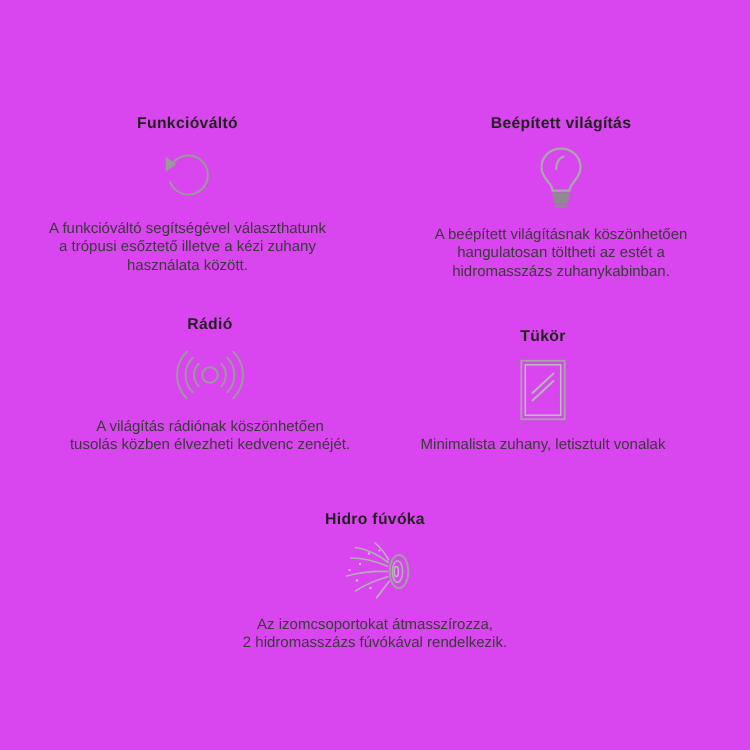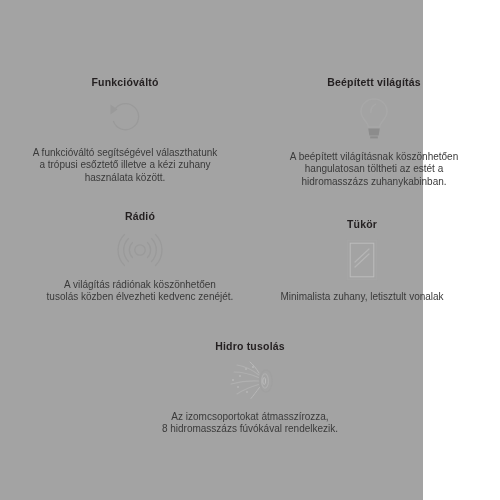--- a/index.html
+++ b/index.html
@@ -9,23 +9,23 @@
   body {
     width: 500px;
     height: 500px;
     background: #ffffff;
     font-family: "Liberation Sans", sans-serif;
     color: #231f20;
     overflow: hidden;
   }
   .page {
     position: relative;
-    width: 423px;
+    width: 500px;
     height: 500px;
-    background: #a3a3a3;
+    background: #d946ef;
   }
   .feature {
     position: absolute;
     text-align: center;
     box-sizing: border-box;
   }
   .feature-title {
     font-size: 10.5px;
     font-weight: bold;
     letter-spacing: 0.2px;
@@ -120,37 +120,37 @@
         <rect x="2.5" y="2.5" width="29" height="39" fill="none" stroke="#a5a5a5" stroke-width="1.2"></rect>
         <rect x="5.2" y="5.2" width="23.6" height="33.6" fill="none" stroke="#bdbdbd" stroke-width="1"></rect>
         <line x1="10" y1="24" x2="24" y2="11" stroke="#b5b5b5" stroke-width="1.3" stroke-linecap="round"></line>
         <line x1="10" y1="29" x2="24" y2="16" stroke="#b5b5b5" stroke-width="1.3" stroke-linecap="round"></line>
       </svg>
     </div>
     <div class="feature-desc">Minimalista zuhany, letisztult vonalak</div>
   </div>
 
   <div class="feature" id="feature-hidro">
-    <div class="feature-title">Hidro tusolás</div>
+    <div class="feature-title">Hidro fúvóka</div>
     <div class="feature-icon">
       <svg width="56" height="44" viewBox="0 0 56 44" aria-hidden="true">
         <ellipse cx="44" cy="22" rx="6.2" ry="11" fill="none" stroke="#a0a0a0" stroke-width="1.3"></ellipse>
         <ellipse cx="43" cy="22" rx="3.4" ry="7.2" fill="none" stroke="#b0b0b0" stroke-width="1.1"></ellipse>
         <ellipse cx="42.2" cy="22" rx="1.4" ry="3.4" fill="none" stroke="#bdbdbd" stroke-width="1"></ellipse>
         <path d="M37 16 C29 10 22 7 15 6" fill="none" stroke="#b0b0b0" stroke-width="1.1" stroke-linecap="round"></path>
         <path d="M36.5 18.5 C28 15 20 13 12 13" fill="none" stroke="#b0b0b0" stroke-width="1.1" stroke-linecap="round"></path>
         <path d="M36.5 22 C27 21.5 18 22.5 9 25" fill="none" stroke="#b0b0b0" stroke-width="1.1" stroke-linecap="round"></path>
         <path d="M36.5 25.5 C28 28 21 31 15 35" fill="none" stroke="#b0b0b0" stroke-width="1.1" stroke-linecap="round"></path>
         <path d="M37 14 C34 9 31 5.5 28 3" fill="none" stroke="#b8b8b8" stroke-width="1" stroke-linecap="round"></path>
         <path d="M37.5 28.5 C34 33 31.5 36.5 29 39.5" fill="none" stroke="#b8b8b8" stroke-width="1" stroke-linecap="round"></path>
         <circle cx="24" cy="10" r="0.8" fill="#c4c4c4"></circle>
         <circle cx="18" cy="17" r="0.8" fill="#c4c4c4"></circle>
         <circle cx="16" cy="28" r="0.8" fill="#c4c4c4"></circle>
         <circle cx="25" cy="33" r="0.8" fill="#c4c4c4"></circle>
         <circle cx="31" cy="8" r="0.7" fill="#cfcfcf"></circle>
         <circle cx="11" cy="21" r="0.7" fill="#cfcfcf"></circle>
       </svg>
     </div>
     <div class="feature-desc">Az izomcsoportokat átmasszírozza,
-8 hidromasszázs fúvókával rendelkezik.</div>
+2 hidromasszázs fúvókával rendelkezik.</div>
   </div>
 
 </div>
 
 </body></html>

